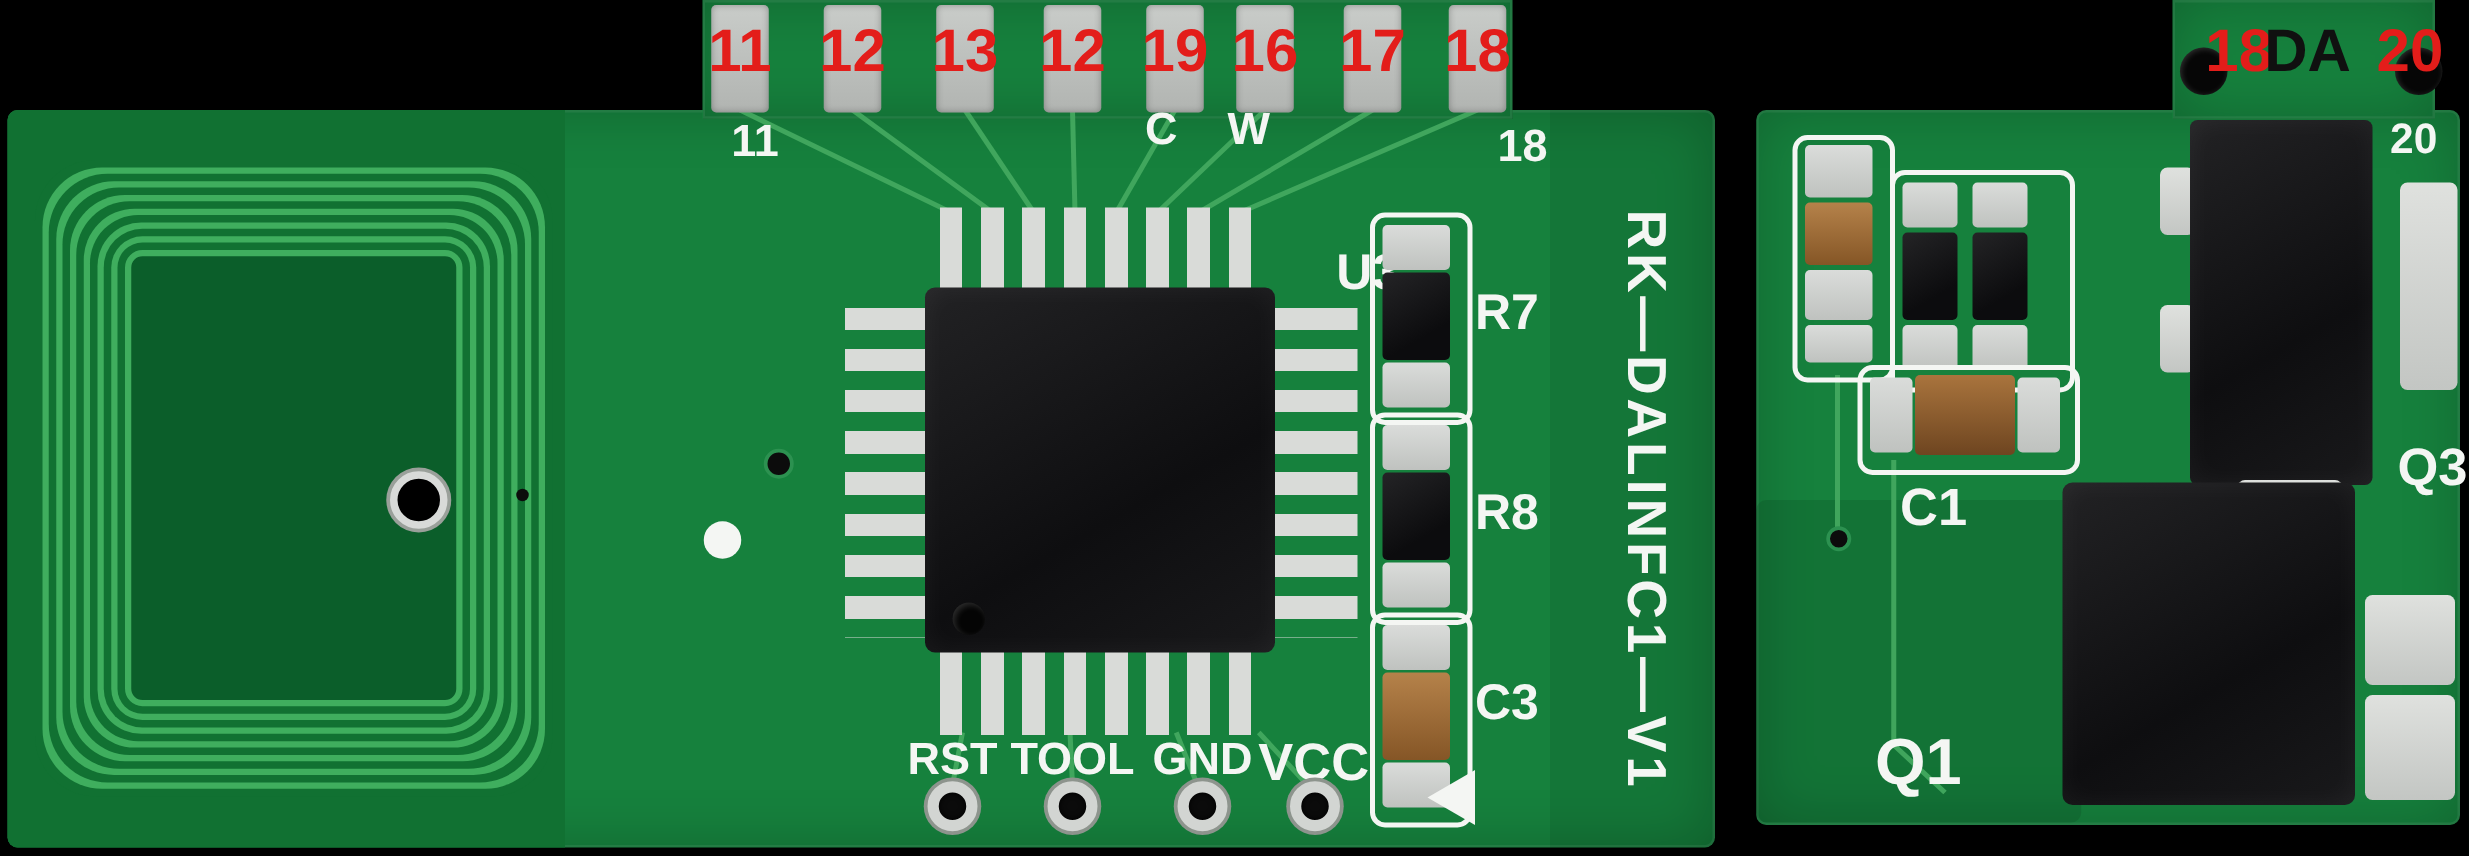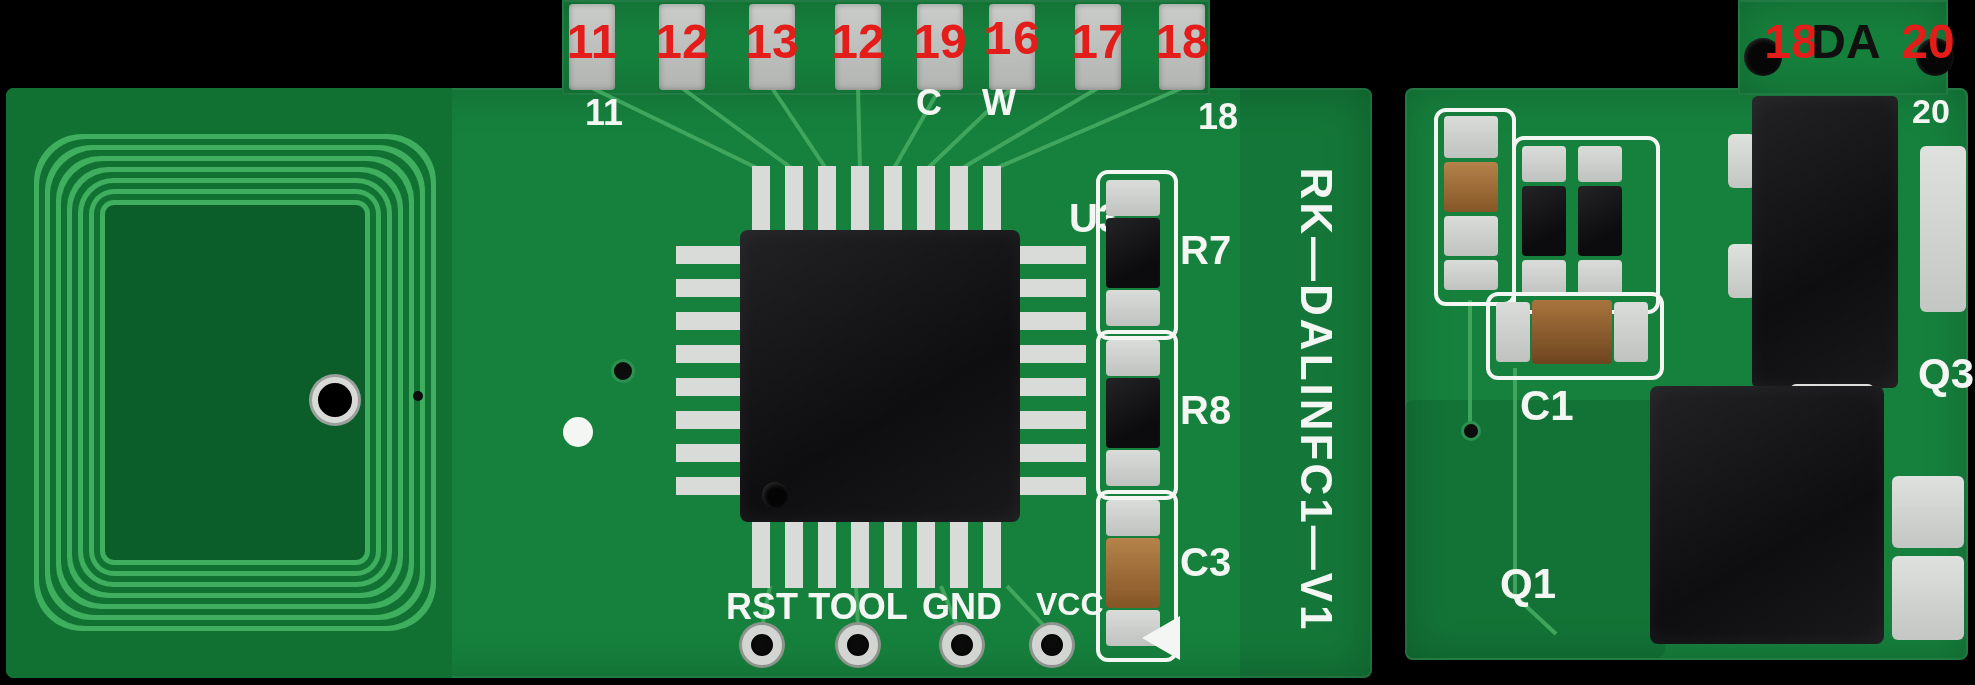--- a/index.html
+++ b/index.html
@@ -99,21 +99,21 @@
   <div class="pad-top" style="left:917px;"></div>
   <div class="pad-top" style="left:989px;"></div>
   <div class="pad-top" style="left:1075px;"></div>
   <div class="pad-top" style="left:1159px;"></div>
 
   <div class="red-num" style="left:552px;">11</div>
   <div class="red-num" style="left:642px;">12</div>
   <div class="red-num" style="left:732px;">13</div>
   <div class="red-num" style="left:818px;">12</div>
   <div class="red-num" style="left:900px;">19</div>
-  <div class="red-num" style="left:972px;font-family:Liberation Mono, monospace;">16</div>
+  <div class="red-num" style="left:972px;">16</div>
   <div class="red-num" style="left:1058px;">17</div>
   <div class="red-num" style="left:1142px;">18</div>
 
   <div class="tab-hole" style="left:1744px; top:38px;"></div>
   <div class="tab-hole" style="left:1916px; top:38px;"></div>
   <div class="red-num" style="left:1751px;">18</div>
   <div class="red-num" style="left:1806px; color:#101010;">DA</div>
   <div class="red-num" style="left:1888px;">20</div>
 
   <div class="silk" style="left:574px; top:92px; width:60px; text-align:center; font-size:36px;">11</div>
@@ -144,21 +144,21 @@
 
   <div class="outline" style="left:1096px; top:490px; width:74px; height:164px;"></div>
   <div class="comp-pad" style="left:1106px; top:500px; width:54px; height:36px;"></div>
   <div class="comp-brown" style="left:1106px; top:538px; width:54px; height:70px;"></div>
   <div class="comp-pad" style="left:1106px; top:610px; width:54px; height:36px;"></div>
   <div class="silk" style="left:1180px; top:540px; font-size:40px;">C3</div>
 
   <div class="silk" style="left:702px; top:586px; width:120px; text-align:center; font-size:36px;">RST</div>
   <div class="silk" style="left:798px; top:586px; width:120px; text-align:center; font-size:36px;">TOOL</div>
   <div class="silk" style="left:902px; top:586px; width:120px; text-align:center; font-size:36px;">GND</div>
-  <div class="silk" style="left:1036px; top:586px; width:120px; text-align:left; font-size:32px;">VCC</div>
+  <div class="silk" style="left:991px; top:586px; width:120px; text-align:center; font-size:42px;">VCC</div>
   <div class="hole" style="left:742px; top:625px;"></div>
   <div class="hole" style="left:838px; top:625px;"></div>
   <div class="hole" style="left:942px; top:625px;"></div>
   <div class="hole" style="left:1032px; top:625px;"></div>
   <div class="tri-left" style="left:1142px; top:616px;"></div>
 
   <div class="board-id">RK—DALINFC1—V1</div>
 
   <div class="outline" style="left:1434px; top:108px; width:74px; height:190px;"></div>
   <div class="comp-pad" style="left:1444px; top:116px; width:54px; height:42px;"></div>
@@ -181,17 +181,17 @@
   <div class="silver" style="left:1920px; top:146px; width:46px; height:166px;"></div>
   <div class="silk" style="left:1918px; top:350px; font-size:42px;">Q3</div>
 
   <div class="outline" style="left:1486px; top:292px; width:170px; height:80px;"></div>
   <div class="comp-pad" style="left:1496px; top:302px; width:34px; height:60px;"></div>
   <div class="comp-brown" style="left:1532px; top:300px; width:80px; height:64px; background:linear-gradient(180deg,#a9743d,#6e4520);"></div>
   <div class="comp-pad" style="left:1614px; top:302px; width:34px; height:60px;"></div>
   <div class="silk" style="left:1520px; top:382px; font-size:42px;">C1</div>
 
   <div class="chip-body" style="left:1650px; top:386px; width:234px; height:258px; border-radius:8px;"></div>
-  <div class="silk" style="left:1500px; top:560px; font-size:42px;">Q1</div>
+  <div class="silk" style="left:1500px; top:580px; font-size:52px;">Q1</div>
   <div class="silver" style="left:1892px; top:476px; width:72px; height:72px;"></div>
   <div class="silver" style="left:1892px; top:556px; width:72px; height:84px;"></div>
 
 </div>
 
 </body></html>

